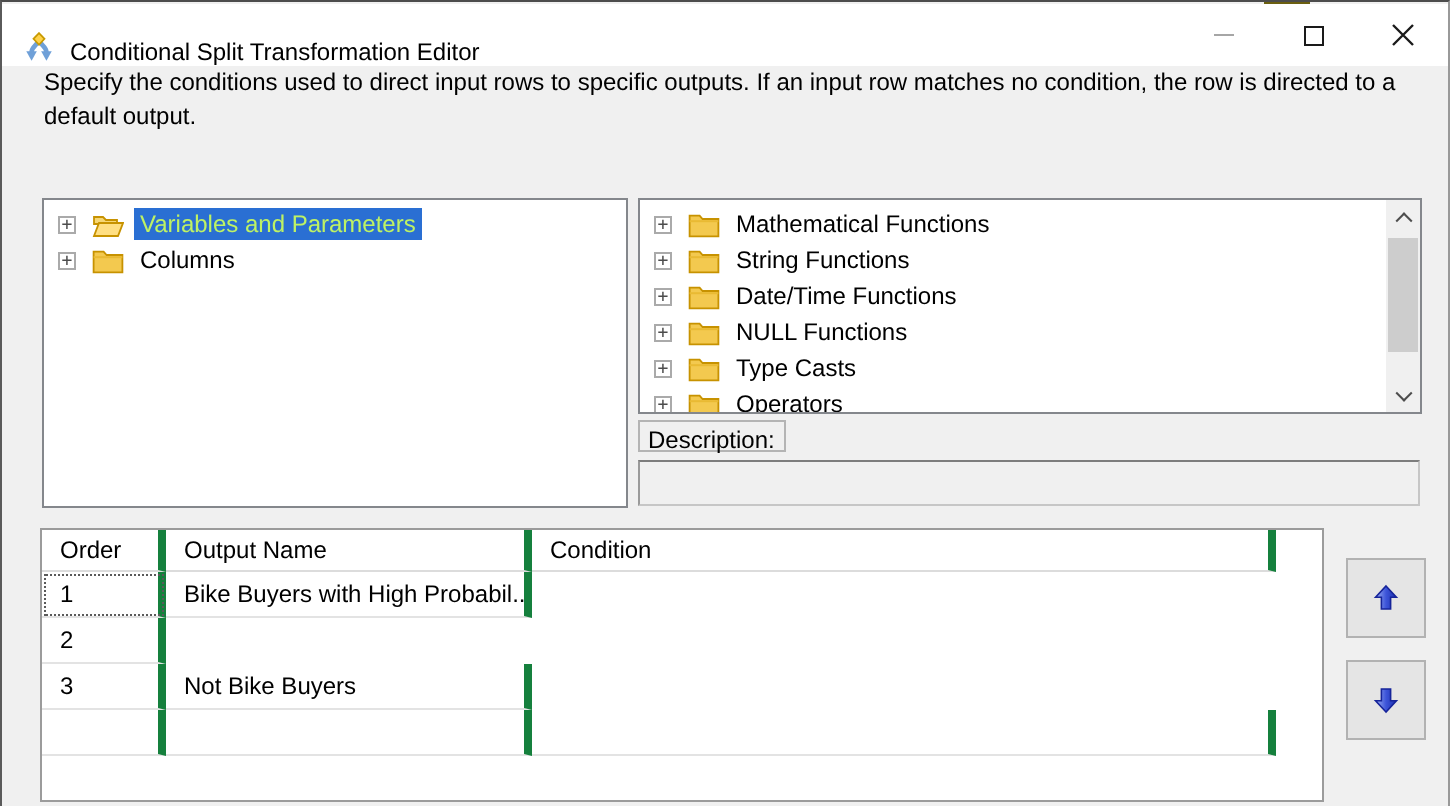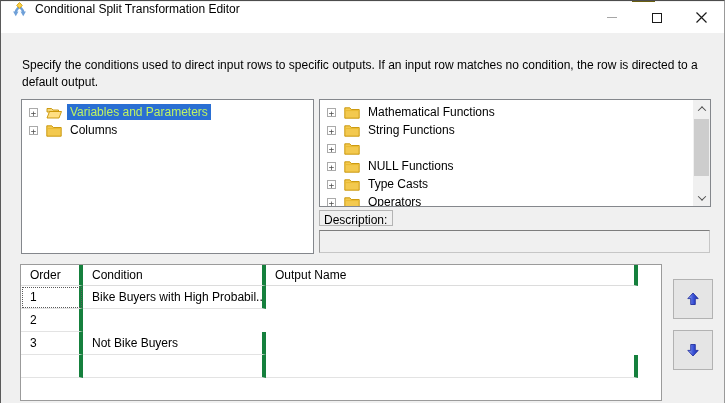--- a/index.html
+++ b/index.html
@@ -6,30 +6,30 @@
   html,body { margin:0; padding:0; background:#e8e8e8; }
   #window {
     position:relative; width:725px; height:403px;
     background:#f0f0f0; overflow:hidden;
     font-family:"Liberation Sans", sans-serif; font-size:12px; color:#000;
     border-top:1px solid #4c4c4c; border-left:1px solid #5a5a5a; border-right:1px solid #999;
   }
   .olive-strip { position:absolute; top:0; left:631px; width:23px; height:3px; background:#6b5f10; }
 
   
-  .titlebar { position:absolute; top:1px; left:0; right:0; height:31px; background:#ffffff; display:flex; align-items:flex-start; }
+  .titlebar { position:absolute; top:1px; left:0; right:0; height:31px; background:#ffffff; display:flex; align-items:flex-end; }
   .app-icon { margin-left:10px; width:17px; height:17px; flex:none; }
   .title-text { margin-left:7px; font-size:12px; white-space:nowrap; }
   .caption-buttons { position:absolute; right:0; top:0; height:31px; display:flex; }
   .caption-btn { width:45px; height:31px; display:flex; align-items:center; justify-content:center; background:transparent; border:none; padding:0; }
   .min-line { width:10px; height:1px; background:#a6a6a6; }
   .max-box { width:10px; height:10px; border:1px solid #1a1a1a; }
 
   
-  .instructions { position:absolute; left:21px; top:56px; width:698px; line-height:16.5px; }
+  .instructions { position:absolute; left:21px; top:32px; width:698px; line-height:16.5px; }
 
   
   .tree-panel { position:absolute; background:#ffffff; border:1px solid #84878c; overflow:hidden; }
   #left-tree  { left:20px;  top:98px; width:293px; height:155px; }
   #right-tree { left:318px; top:98px; width:392px; height:108px; }
   .tree-items { padding-top:3px; }
   .tree-row { display:flex; align-items:center; height:18px; padding-left:7px; cursor:default; }
   .expander {
     width:9px; height:9px; flex:none; margin-right:8px;
     border:1px solid #aaaaaa; background:#fff; color:#4d4d4d;
@@ -145,20 +145,21 @@
             <path d="M0.8 4.6 h14.4" stroke="#e9ba33" stroke-width="1"></path>
           </svg>
         <span class="tree-label">String Functions</span>
       </div>
       <div class="tree-row">
         <span class="expander">+</span>
         <svg class="folder-ic" viewBox="0 0 16 13">
             <path d="M0.8 1.8 h5 l1.5 1.7 h7.9 v8.7 h-14.4 z" fill="#f3c94f" stroke="#c79200" stroke-width="0.9"></path>
             <path d="M0.8 4.6 h14.4" stroke="#e9ba33" stroke-width="1"></path>
           </svg>
+        <span class="tree-label">Date/Time Functions</span>
       </div>
       <div class="tree-row">
         <span class="expander">+</span>
         <svg class="folder-ic" viewBox="0 0 16 13">
             <path d="M0.8 1.8 h5 l1.5 1.7 h7.9 v8.7 h-14.4 z" fill="#f3c94f" stroke="#c79200" stroke-width="0.9"></path>
             <path d="M0.8 4.6 h14.4" stroke="#e9ba33" stroke-width="1"></path>
           </svg>
         <span class="tree-label">NULL Functions</span>
       </div>
       <div class="tree-row">
@@ -188,22 +189,22 @@
         </button>
     </div>
   </div>
 
   <div class="desc-label">Description:</div>
   <input class="desc-box" readonly="" value="" style="">
 
   <div id="grid">
     <div class="grid-row header">
       <div class="grid-cell">Order</div>
+      <div class="grid-cell">Output Name</div>
       <div class="grid-cell">Condition</div>
-      <div class="grid-cell">Output Name</div>
     </div>
     <div class="grid-row">
       <div class="grid-cell cell-focus">1</div>
       <div class="grid-cell">Bike Buyers with High Probabil...</div>
     </div>
     <div class="grid-row">
       <div class="grid-cell">2</div>
     </div>
     <div class="grid-row">
       <div class="grid-cell">3</div>

